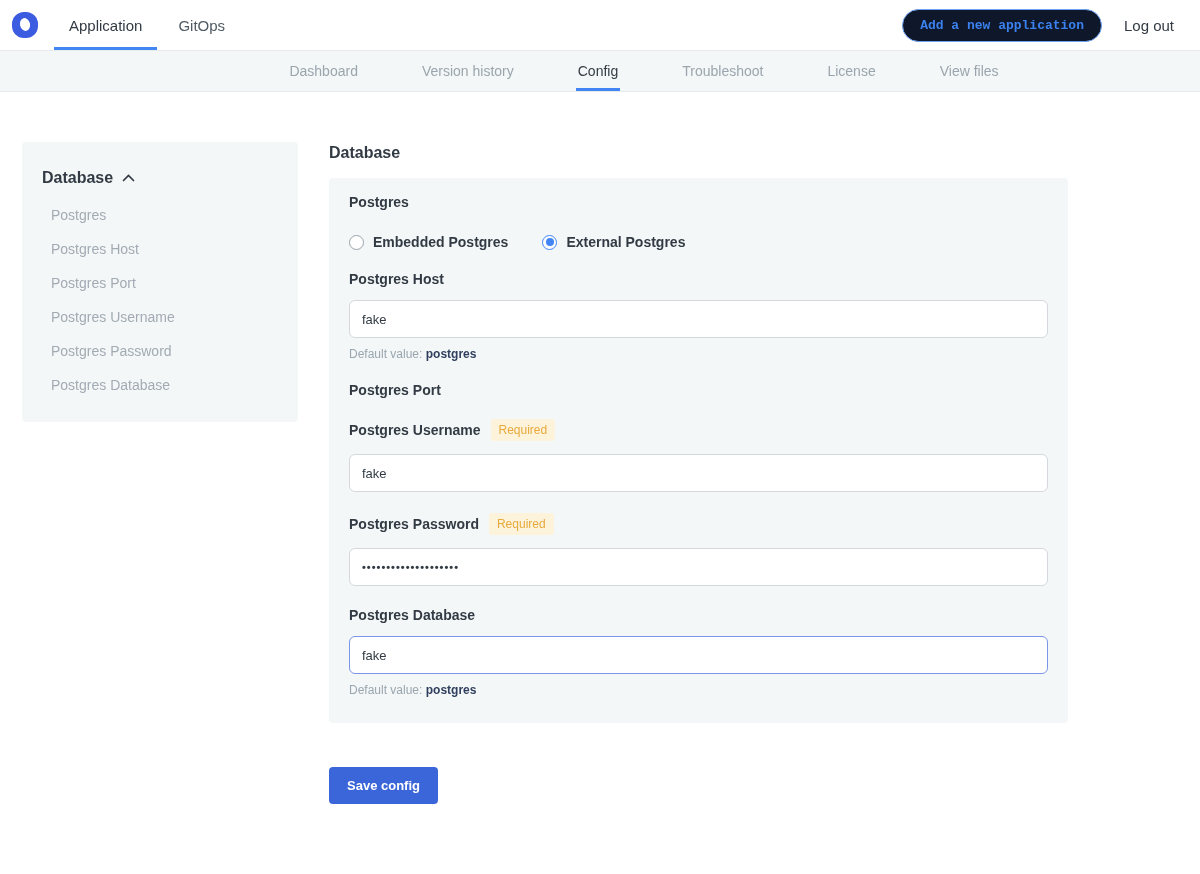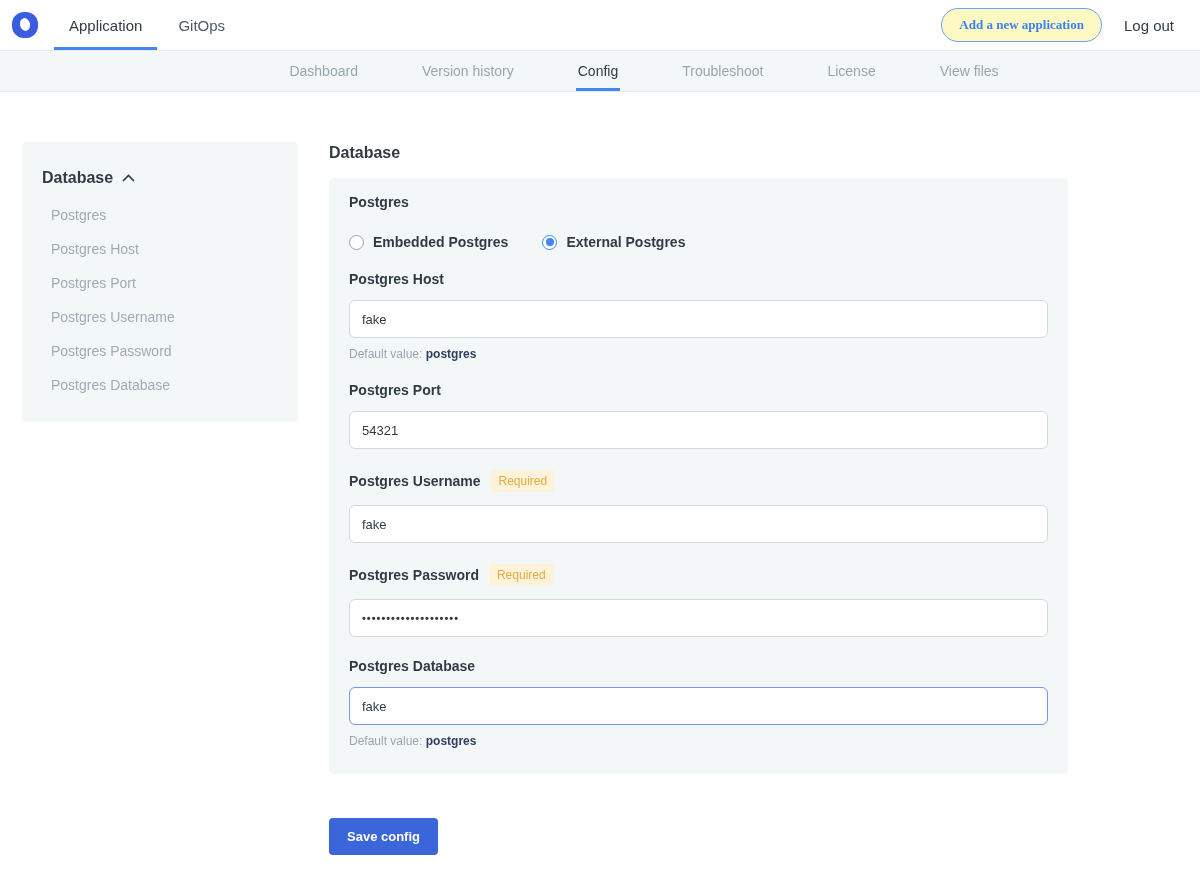--- a/index.html
+++ b/index.html
@@ -49,26 +49,26 @@
     color: #323b44;
     box-shadow: inset 0 -3px 0 #4285f4;
   }
   .top-right {
     margin-left: auto;
     display: flex; align-items: center;
     gap: 22px;
     padding-right: 26px;
   }
   .add-app-btn {
-    background: #fef9c3;
+    background: #0f172a;
     border: 1px solid #6ea2f3;
     color: #3b82f0;
     font-weight: bold;
     font-size: 13px;
-    font-family: Liberation Serif, serif;
+    font-family: Liberation Mono, monospace;
     padding: 8px 17px;
     border-radius: 17px;
     cursor: pointer;
     text-align: center;
   }
   .logout { font-size: 15px; color: #323b44; cursor: pointer; }
 
   
   .subnav {
     height: 42px;
@@ -282,21 +282,20 @@
         <div class="default-row">
           <span>Default value:</span>
           <span class="default-value">postgres</span>
         </div>
       </div>
 
       <div class="field">
         <div class="field-label-row">
           <span class="field-label">Postgres Port</span>
         </div>
-        <input class="text-input" type="text" value="54321" style="">
       </div>
 
       <div class="field">
         <div class="field-label-row">
           <span class="field-label">Postgres Username</span>
           <span class="required-badge">Required</span>
         </div>
         <input class="text-input" type="text" value="fake" style="">
       </div>
 

